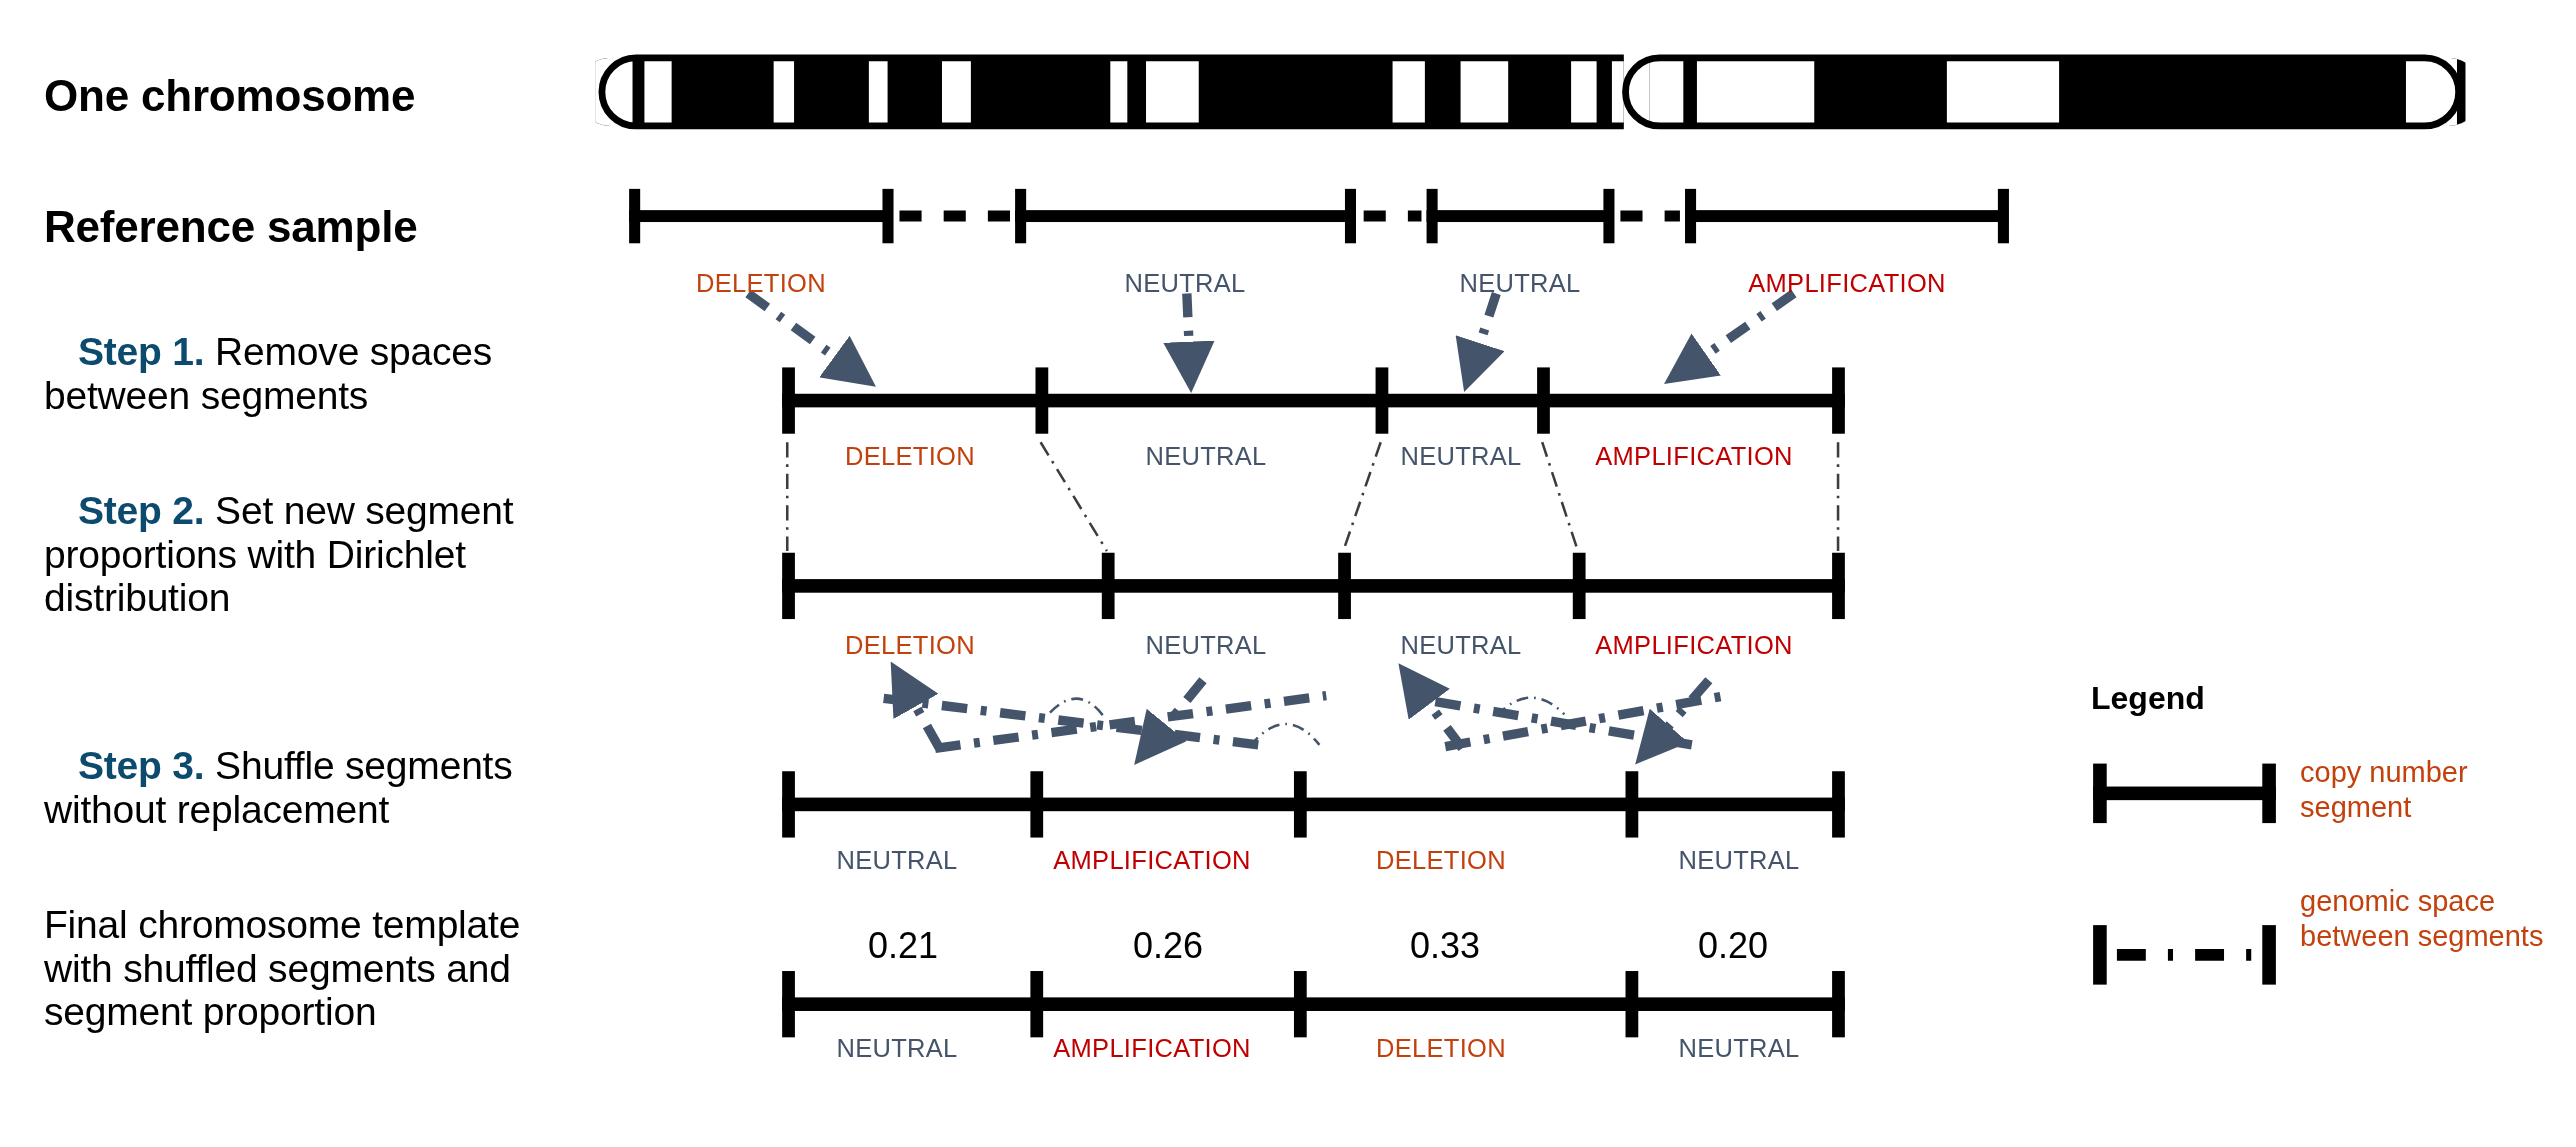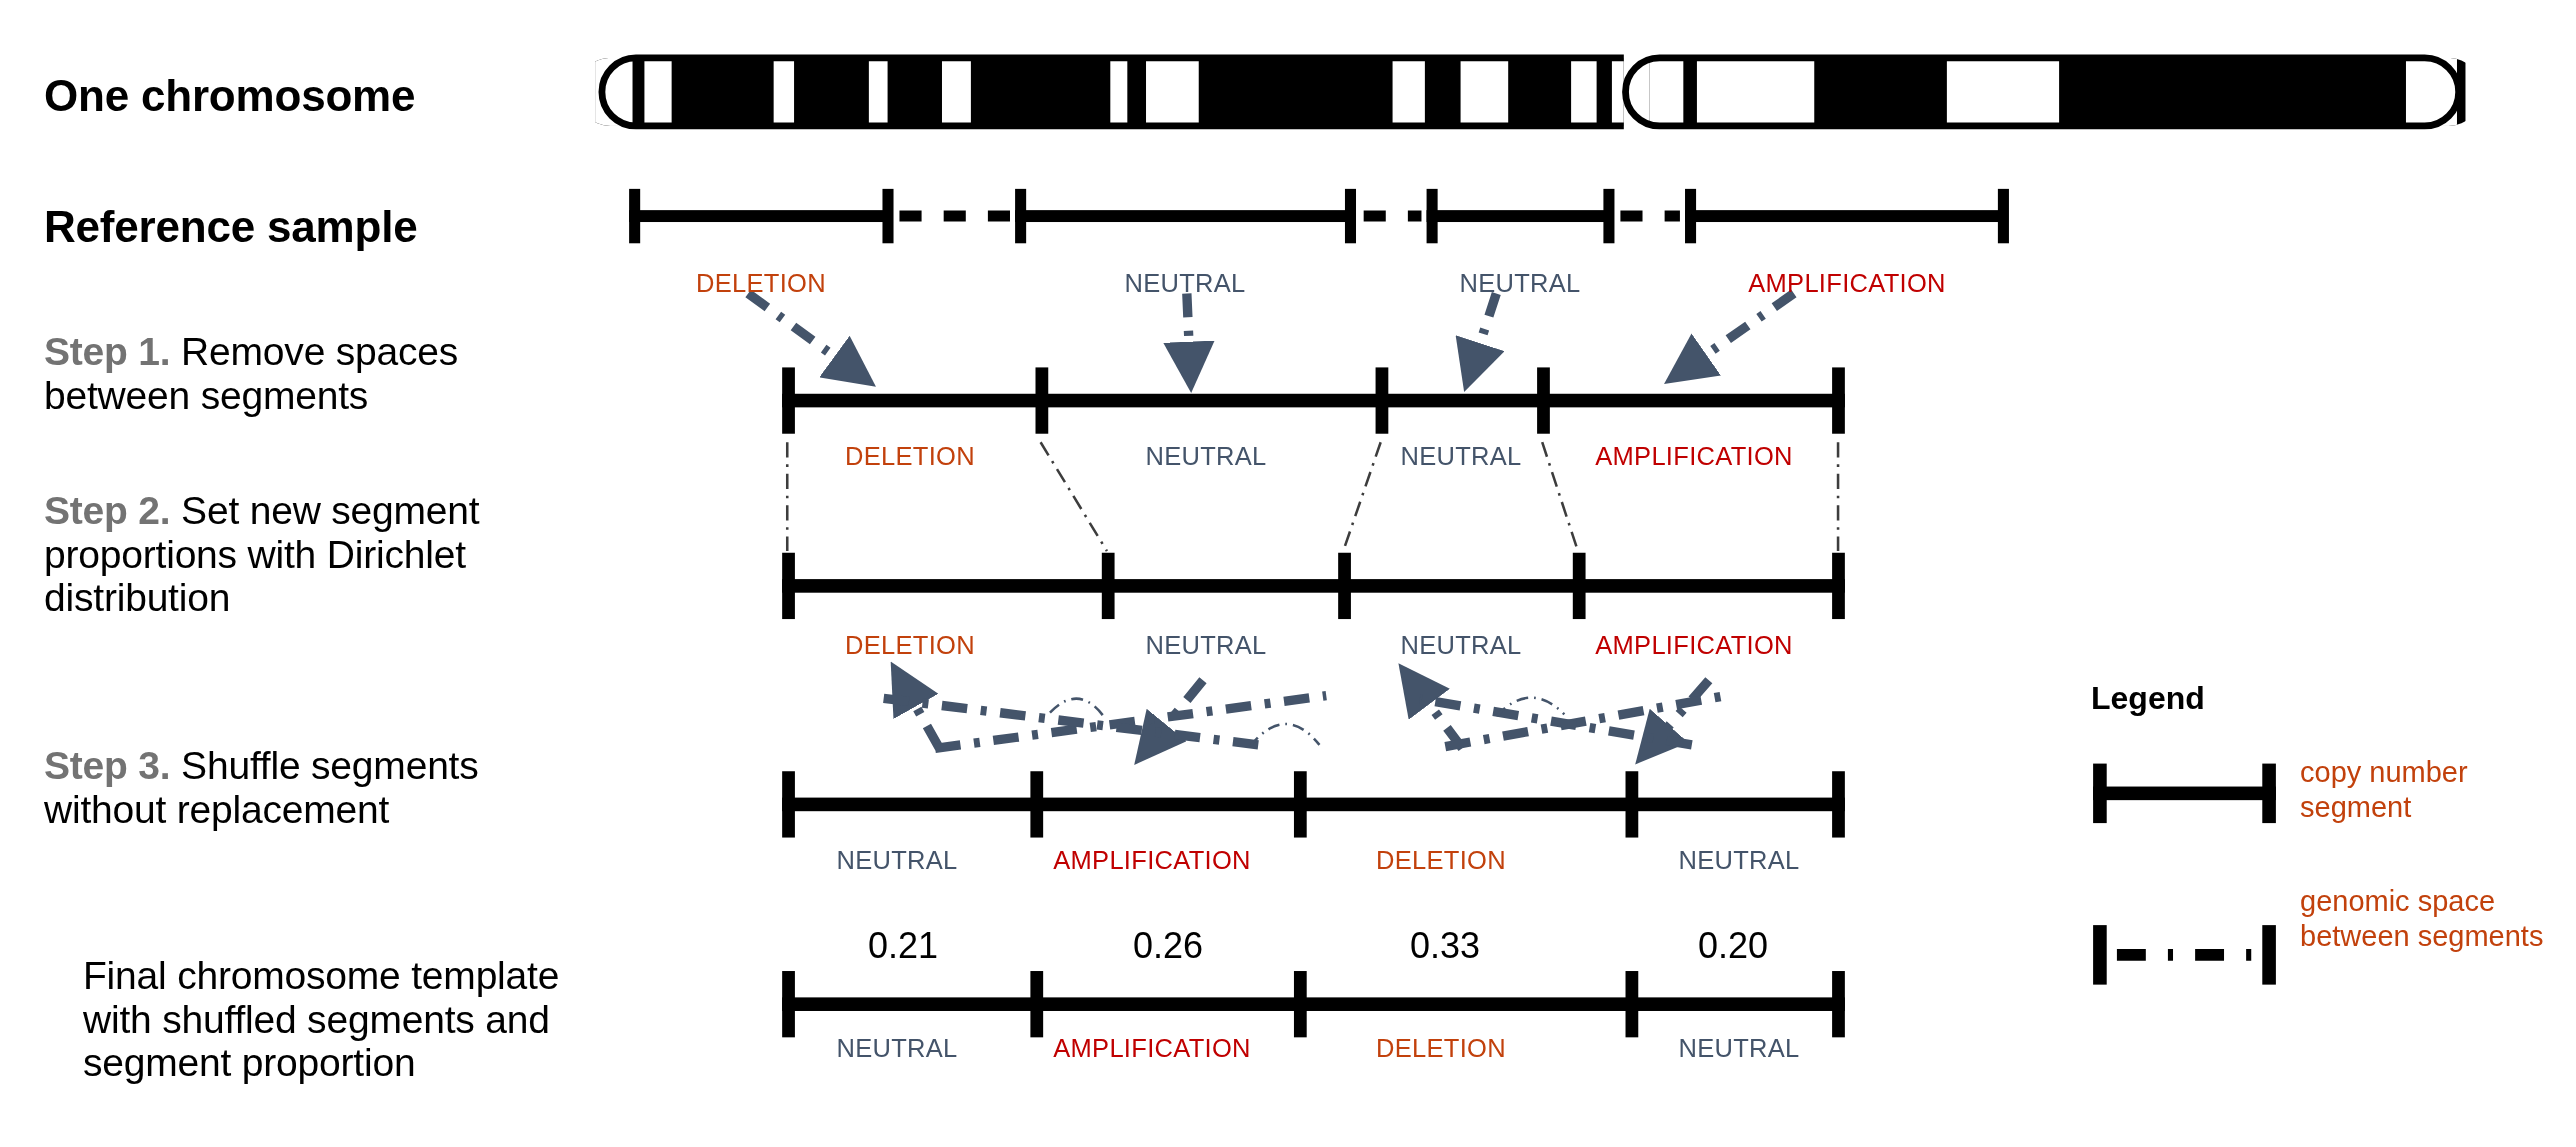--- a/index.html
+++ b/index.html
@@ -35,21 +35,22 @@
     text-align: center;
   }
   .step-title {
     font-size: 39px;
     font-weight: 400;
     letter-spacing: -0.2px;
     line-height: 1.12;
   }
   .step-kw {
     font-weight: bold;
-    color: #737373;
+    color: #0c4a6e;
+    margin-left: 34px;
   }
   .seg-lbl {
     position: absolute;
     font-size: 25.5px;
     letter-spacing: 0.3px;
     white-space: nowrap;
     transform: translateX(-50%);
     font-family: "Liberation Sans", sans-serif;
   }
   .c-del { color: #c2410c; }
@@ -96,21 +97,21 @@
     <span class="step-kw">Step 2.</span><span> Set new segment</span><br>
     <span>proportions with Dirichlet</span><br>
     <span>distribution</span>
   </div>
 
   <div class="lbl step-title" style="left:44px; top:744px;">
     <span class="step-kw">Step 3.</span><span> Shuffle segments</span><br>
     <span>without replacement</span>
   </div>
 
-  <div class="lbl step-title" style="left:44px; top:954px;margin-left:39px;">
+  <div class="lbl step-title" style="left:44px; top:903px;">
     <span>Final chromosome template</span><br>
     <span>with shuffled segments and</span><br>
     <span>segment proportion</span>
   </div>
 
   <svg width="2576" height="1148" viewBox="0 0 3030 1350">
     <defs>
       <clipPath id="pArm">
         <path d="M 718 68 L 1910 68 L 1910 148 L 718 148
                  A 40 40 0 0 1 718 68 Z"></path>

